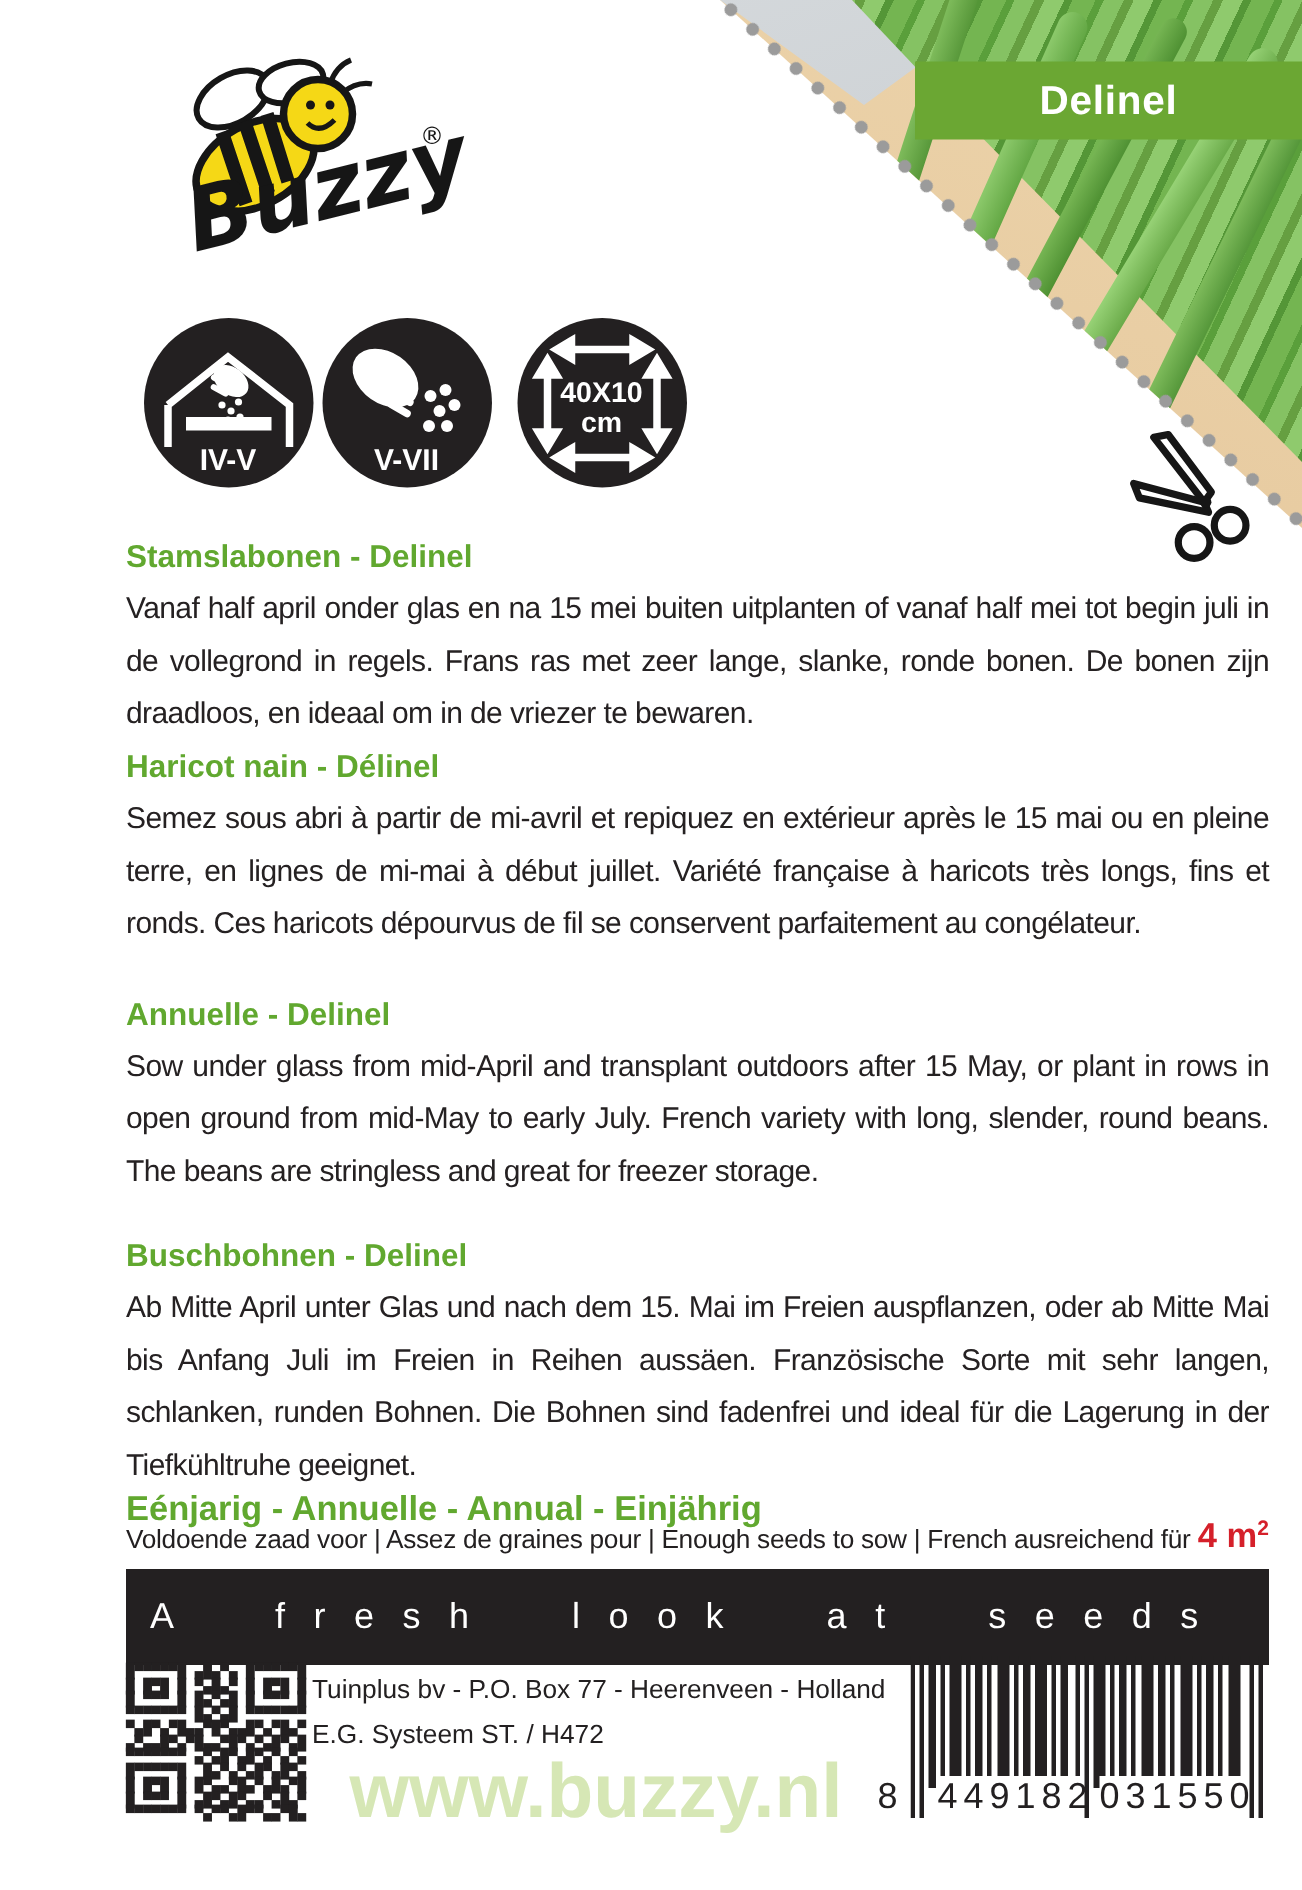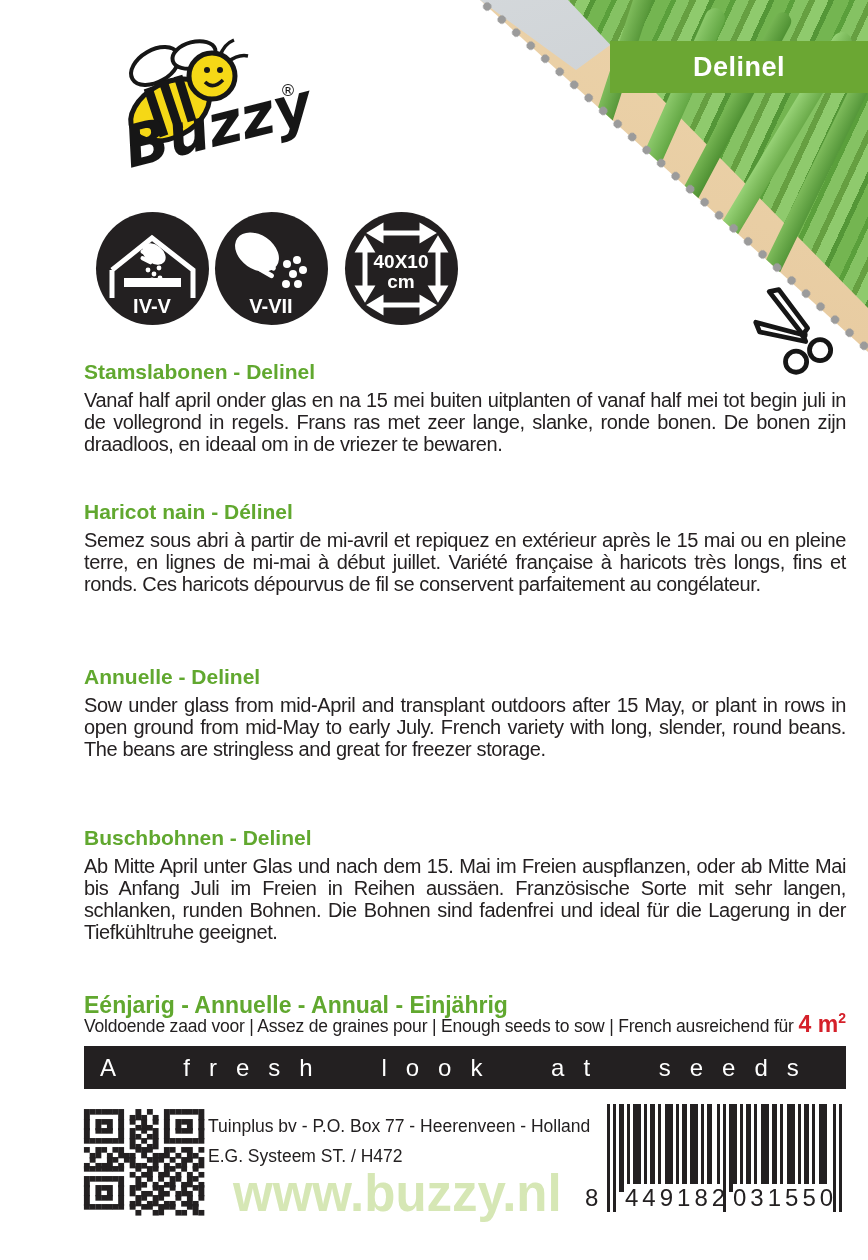--- a/index.html
+++ b/index.html
@@ -32,29 +32,29 @@
     display:flex;align-items:center;justify-content:center;z-index:5;}
   .badge span{color:#fff;font-weight:bold;font-size:27px;letter-spacing:.5px;}
   
   .logo{position:absolute;left:62px;top:18px;width:250px;height:165px;}
   
   .icon-circle{position:absolute;width:113px;height:113px;border-radius:50%;background:#232021;top:212px;}
   .ic1{left:96px;} .ic2{left:215px;} .ic3{left:345px;} .ic4{left:481px;}
   
   .section{position:absolute;left:84px;width:762px;}
   .section h3{margin:0 0 5px 0;font-size:21px;font-weight:bold;color:#61a82f;}
-  .section p{margin:0;font-size:20px;line-height:22px;letter-spacing:-.4px;text-align:justify;color:#252122;}
+  .section p{margin:0;font-size:20px;line-height:35px;letter-spacing:-.4px;text-align:justify;color:#252122;}
   .s-nl{top:360px;} .s-fr{top:500px;} .s-en{top:665px;} .s-de{top:826px;}
   .annual{position:absolute;left:84px;top:969px;font-size:23px;font-weight:bold;color:#61a82f;margin-top:23px;}
   .seeds-line{position:absolute;left:84px;top:1010px;width:762px;display:flex;align-items:baseline;justify-content:space-between;}
   .seeds-line .lbl{font-size:17.5px;letter-spacing:-.2px;}
   .seeds-line .qty{font-size:23px;font-weight:bold;color:#d5202a;white-space:nowrap;}
   .seeds-line .qty sup{font-size:14px;}
   
-  .tagbar{position:absolute;left:84px;top:1046px;width:762px;height:43px;background:#232021;
+  .tagbar{position:absolute;left:84px;top:1046px;width:762px;height:64px;background:#232021;
     display:flex;align-items:center;overflow:hidden;}
   .tagbar span{color:#fff;font-size:24px;letter-spacing:19px;word-spacing:24px;padding-left:16px;white-space:nowrap;}
   
   .qr{position:absolute;left:84px;top:1110px;margin:0;font-family:"DejaVu Sans Mono",monospace;
     font-size:9.5px;line-height:9.5px;letter-spacing:0;color:#232021;white-space:pre;}
   .addr1{position:absolute;left:208px;top:1116px;font-size:17.5px;}
   .addr2{position:absolute;left:208px;top:1146px;font-size:17.5px;}
   .website{position:absolute;left:198px;top:1164px;font-size:51px;font-weight:bold;color:#d6e7b5;letter-spacing:0;margin-left:35px;}
   .barcode{position:absolute;left:585px;top:1104px;width:262px;height:116px;}
   .bc-digit{position:absolute;font-size:24px;color:#232021;background:#fff;}

